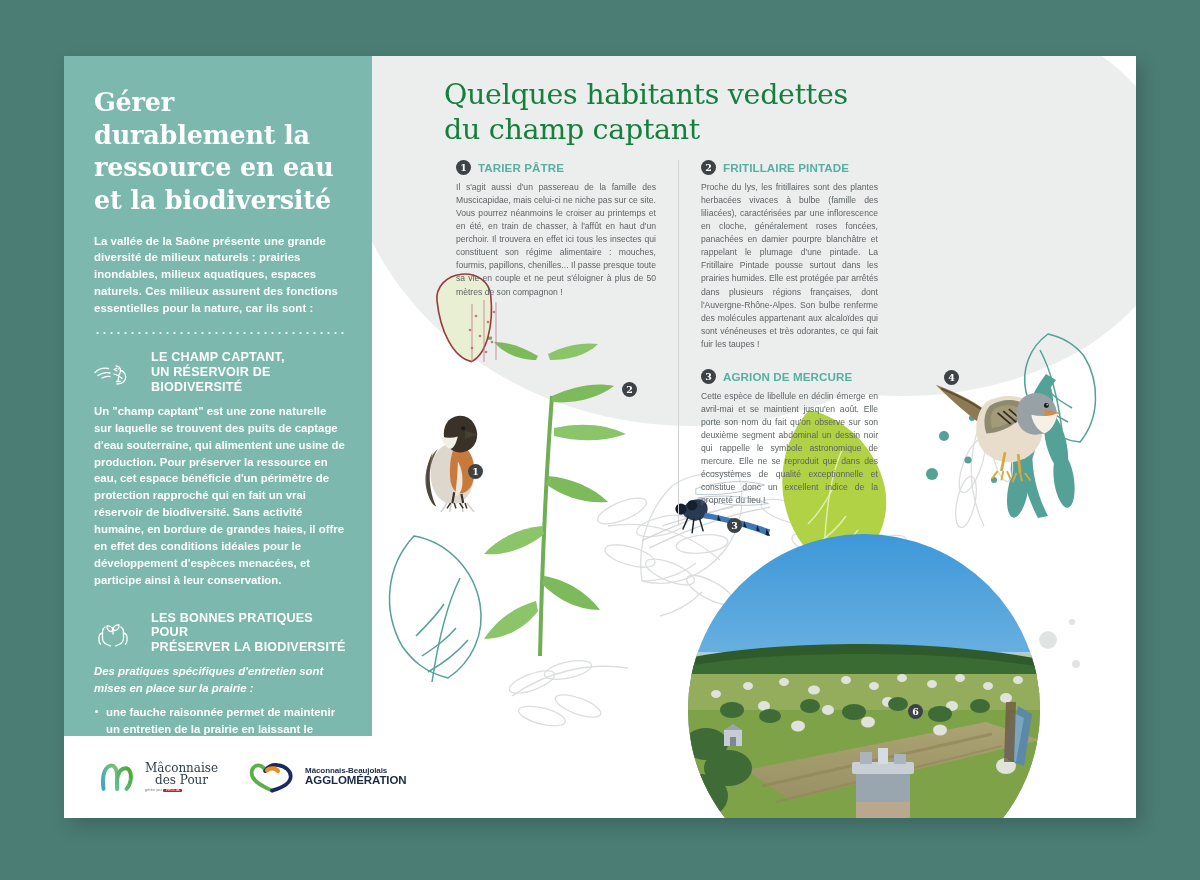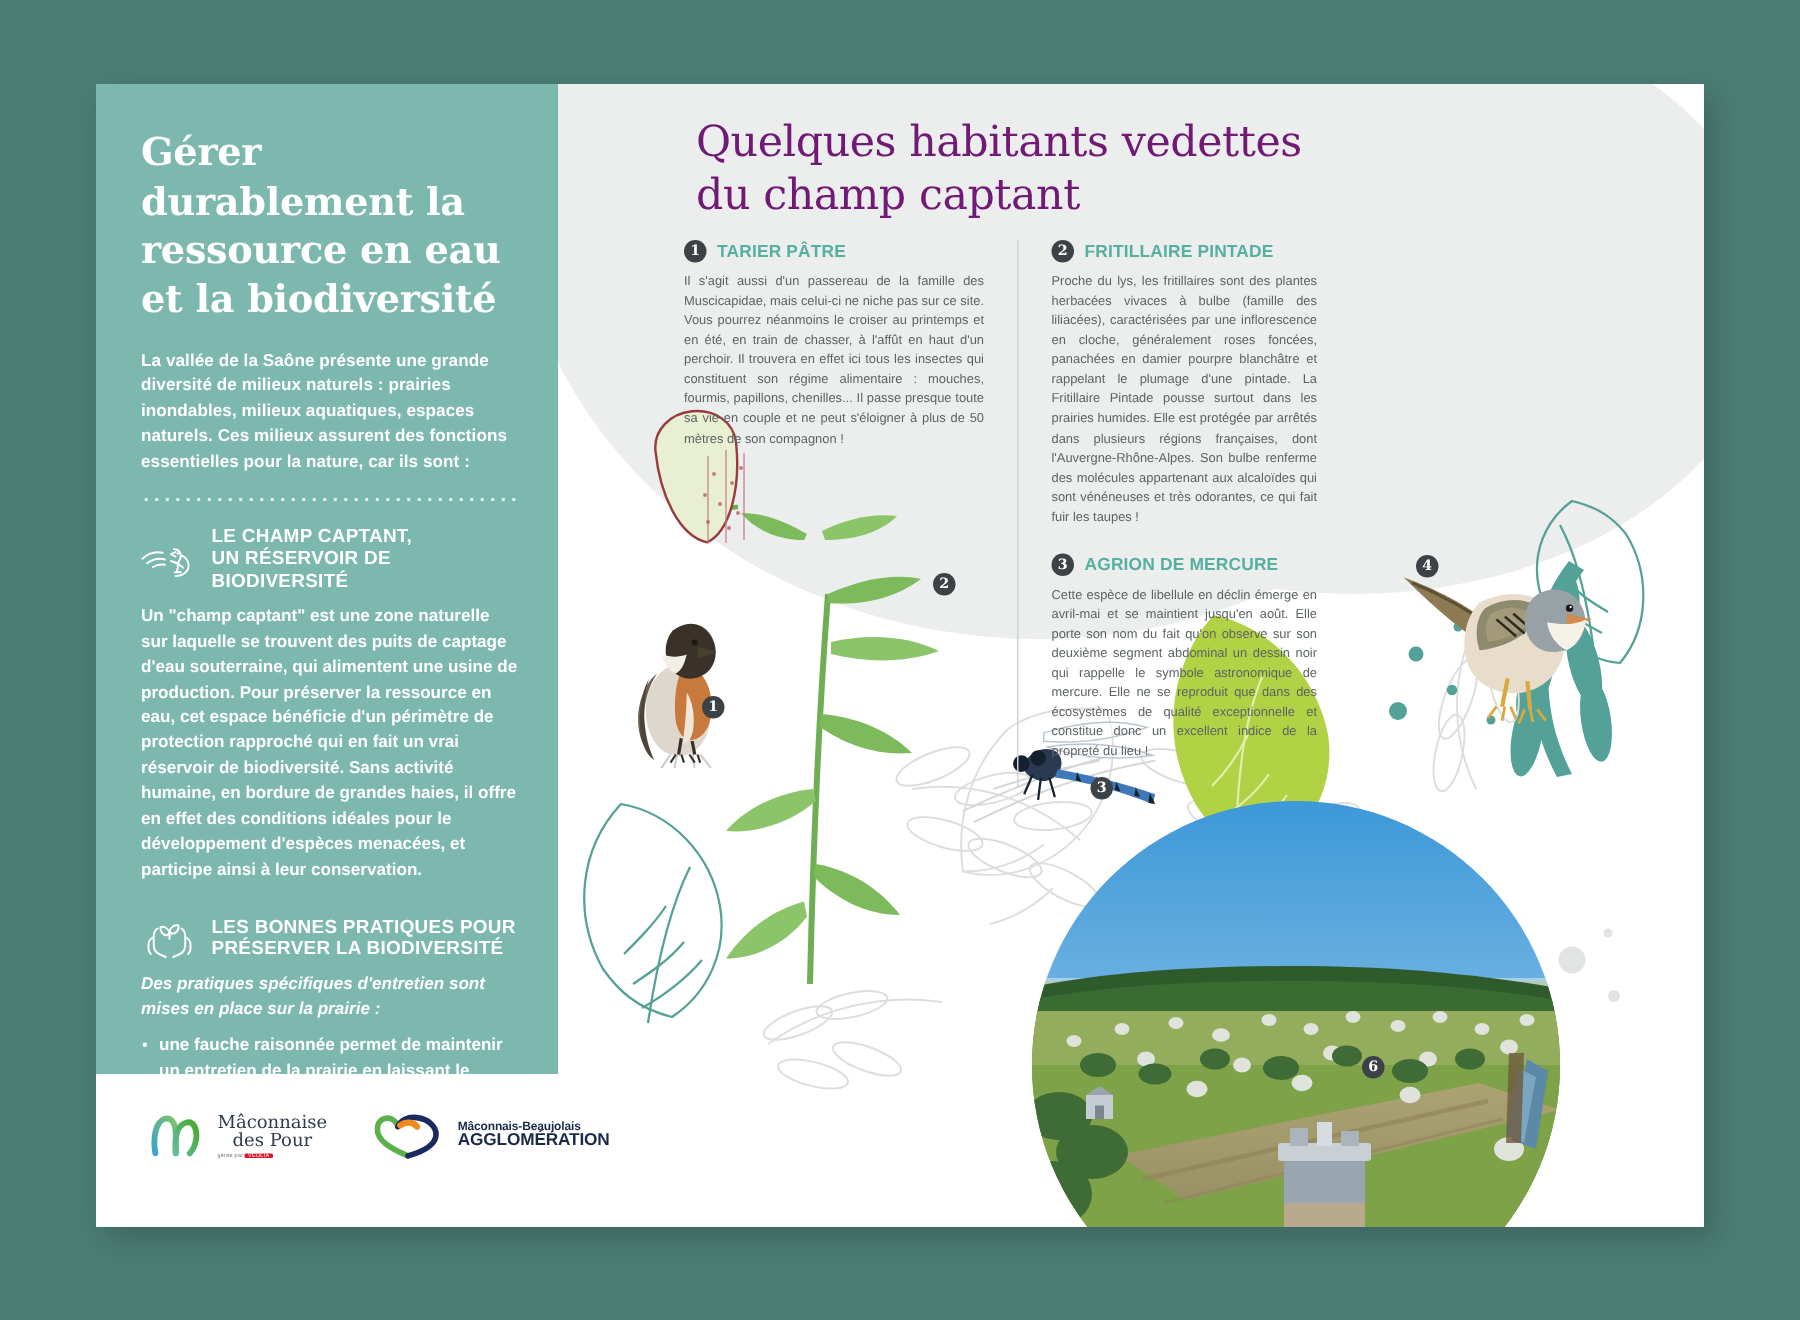--- a/index.html
+++ b/index.html
@@ -54,36 +54,37 @@
     margin:16px 0 16px 0;height:2px;
     background-image:radial-gradient(circle, #ffffff 1px, transparent 1.2px);
     background-size:7px 2px;background-repeat:repeat-x;opacity:.85;
   }
   .sb-head{display:flex;align-items:center;gap:9px;margin-bottom:8px;}
   .sb-head .ico{flex:0 0 auto;width:38px;height:28px;}
   .sb-head .ico svg{display:block;width:100%;height:100%;}
   .sb-head .ttl{
     font-size:12.6px;font-weight:800;line-height:1.18;letter-spacing:.2px;
     text-transform:uppercase;
+    margin-left:10px;
   }
   .sb-body{font-size:11.4px;line-height:1.48;margin:0;font-weight:600;}
   .sb-lead{font-size:11.4px;line-height:1.45;font-weight:700;font-style:italic;margin:0 0 8px 0;}
   ul.bullets2{margin:0;padding:0;list-style:none;}
   ul.bullets2 li{
     font-size:11.4px;line-height:1.47;font-weight:600;
     position:relative;padding-left:12px;margin-bottom:9px;
   }
   ul.bullets2 li:before{
     content:"";position:absolute;left:1px;top:6px;
     width:3px;height:3px;border-radius:50%;background:#fff;
   }
 
   
   .logobar{
-    position:absolute;left:0;top:660px;width:308px;height:82px;
+    position:absolute;left:0;top:680px;width:308px;height:82px;
     background:#ffffff;z-index:7;
     display:flex;align-items:center;padding-left:34px;gap:28px;
   }
   .logo{display:flex;align-items:center;gap:7px;}
   .logo .mark{width:40px;height:34px;}
   .logo .mark svg{display:block;width:100%;height:100%;}
   .logo .words{line-height:1.04;}
   .mde-1{font-family:"DejaVu Serif", serif;font-size:12px;color:#2e3b49;}
   .mde-2{font-family:"DejaVu Serif", serif;font-size:12px;color:#2e3b49;text-align:center;}
   .mde-3{font-size:3.6px;color:#6a737d;letter-spacing:.2px;margin-top:2px;white-space:nowrap;}
@@ -96,23 +97,23 @@
   .grayblob{
     position:absolute;left:-30px;top:-250px;width:700px;height:620px;
     background:#eceded;border-radius:50%;
     z-index:1;
   }
   .grayblob2{
     position:absolute;left:250px;top:-60px;width:560px;height:400px;
     background:#eceded;border-radius:50%;z-index:1;
   }
   .maintitle{
-    position:absolute;left:92px;top:22px;z-index:5;
+    position:absolute;left:72px;top:22px;z-index:5;
     font-family:"DejaVu Serif", serif;font-weight:400;
-    font-size:28.5px;line-height:1.22;color:#701a75;letter-spacing:-.3px;
+    font-size:28.5px;line-height:1.22;color:#15803d;letter-spacing:-.3px;
   }
 
   .cols{position:absolute;left:84px;top:104px;width:666px;z-index:5;
         display:flex;gap:0;}
   .col{width:222px;box-sizing:border-box;}
   .col.c1{padding-right:22px;}
   .col.c2{padding:0 22px;border-left:1px solid #cfd3d4;}
 
   .entry{margin-bottom:18px;}
   .entry .hdr{display:flex;align-items:center;gap:7px;margin-bottom:6px;}

